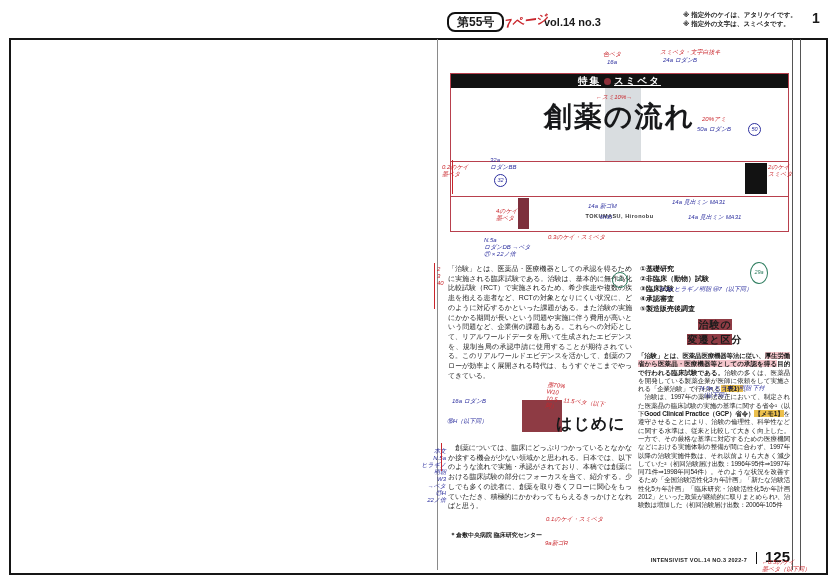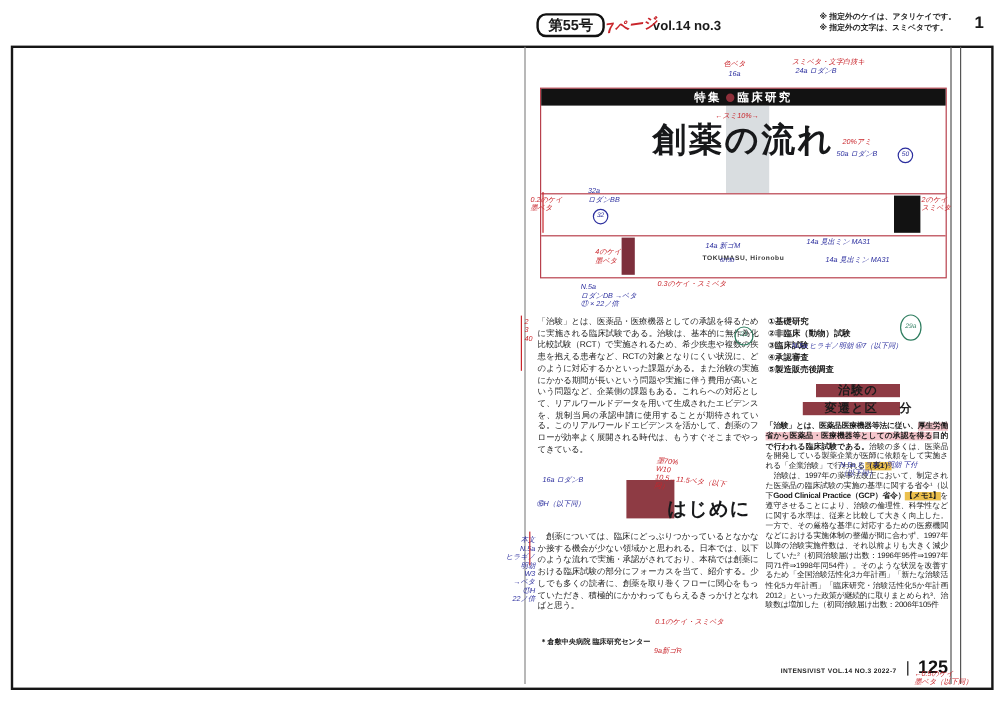--- a/index.html
+++ b/index.html
@@ -12,41 +12,41 @@
   .issue-badge{border:2px solid #111;border-radius:8px;padding:1px 8px;font-weight:bold;font-size:12px;background:#fff;}
   .vol{font-weight:bold;font-size:11px;margin-left:46px;}
   .notice{font-size:6.5px;font-weight:bold;line-height:9px;text-align:left;color:#222;}
   .pagenum{font-weight:bold;font-size:14px;}
   
   .spread{left:9px;top:38px;width:815px;height:533px;border:2px solid #161616;background:#fff;}
   .vline{width:1px;background:#8a8a8a;}
   
   .title-box{left:450px;top:73px;width:337px;height:157px;border:1px solid #b8404d;background:#fff;}
   .feature-bar{left:0;top:0;width:100%;height:14px;background:#121212;color:#fff;
-    display:flex;align-items:center;justify-content:center;font-size:9.5px;font-weight:bold;letter-spacing:2px;}
+    display:flex;align-items:center;justify-content:center;font-size:9.5px;font-weight:bold;letter-spacing:2px;text-decoration:underline;}
   .feature-dot{display:inline-block;width:7px;height:7px;border-radius:50%;background:#8e2f3a;margin:0 3px;}
   .gray-band{left:154px;top:14px;width:36px;height:73px;background:#d9dde0;}
   .main-title{left:0;top:24px;width:100%;text-align:center;font-size:28px;font-weight:bold;color:#17181a;letter-spacing:2px;}
   .rule{left:0;width:100%;height:1px;background:#b8404d;}
   .subtitle{left:0;top:94px;width:100%;text-align:center;font-size:16px;font-weight:bold;color:#7d2f3c;letter-spacing:1px;}
   .black-block{left:294px;top:89px;width:22px;height:31px;background:#121212;}
   .maroon-bar{left:67px;top:124px;width:11px;height:31px;background:#7d2f3c;}
   .author{left:0;top:126px;width:100%;text-align:center;font-size:10px;font-weight:bold;color:#17181a;}
   .romaji{left:0;top:139px;width:100%;text-align:center;font-size:5.5px;font-weight:bold;color:#333;letter-spacing:.5px;}
   
   .bodytext{font-size:7px;line-height:9.7px;text-align:justify;color:#1c1c1c;letter-spacing:-0.2px;}
   .bodytext2{font-size:6.5px;line-height:8.3px;text-align:justify;color:#1c1c1c;letter-spacing:-0.2px;}
   .bold{font-weight:bold;}
   .hl-pink{background:#f5c6cc;}
   .hl-yellow{background:#ecc04d;font-weight:bold;}
   .listline{font-size:7px;line-height:10px;font-weight:bold;color:#1c1c1c;}
   .maroon-box{background:#8e3b44;}
   .h-hajimeni{font-size:16px;font-weight:bold;color:#17181a;letter-spacing:1px;}
   .h2line{font-size:10px;font-weight:bold;color:#1c1c1c;letter-spacing:1px;}
-  .h2box{background:#8e3b44;padding:0 18px;}
+  .h2box{background:#8e3b44;padding:0 0;}
   .footnote{font-size:6px;font-weight:bold;color:#222;}
   .pfoot{font-size:5.5px;font-weight:bold;color:#222;letter-spacing:.3px;}
   .pfoot-num{font-size:15px;font-weight:bold;color:#111;}
   .pfoot-bar{display:inline-block;width:1px;height:12px;background:#111;margin:0 4px;vertical-align:middle;}
   
   .ann{font-size:6px;line-height:7px;white-space:pre-line;font-style:italic;}
   .red{color:#c9252b;}
   .blue{color:#2b2e9e;}
   .green{color:#2e7d5f;}
   .script{font-size:12px;transform:rotate(-8deg);font-weight:bold;}
@@ -72,21 +72,21 @@
 <div class="abs spread"></div>
 <div class="abs vline" style="left:437px;top:39px;height:531px;"></div>
 <div class="abs vline" style="left:792px;top:39px;height:531px;background:#555;"></div>
 <div class="abs vline" style="left:800px;top:39px;height:531px;background:#555;"></div>
 
 <div class="abs title-box">
   <div class="abs gray-band"></div>
   <div class="abs feature-bar">
     <span>特集</span>
     <span class="feature-dot"></span>
-    <span>臨床研究</span>
+    <span>スミベタ</span>
   </div>
   <div class="abs main-title">創薬の流れ</div>
   <div class="abs rule" style="top:87px;"></div>
   <div class="abs black-block"></div>
   <div class="abs rule" style="top:122px;"></div>
   <div class="abs maroon-bar"></div>
   <div class="abs romaji">TOKUMASU, Hironobu</div>
 </div>
 
 <div class="abs bodytext" style="left:448px;top:264px;width:184px;">「治験」とは、医薬品・医療機器としての承認を得るために実施される臨床試験である。治験は、基本的に無作為化比較試験（RCT）で実施されるため、希少疾患や複数の疾患を抱える患者など、RCTの対象となりにくい状況に、どのように対応するかといった課題がある。また治験の実施にかかる期間が長いという問題や実施に伴う費用が高いという問題など、企業側の課題もある。これらへの対応として、リアルワールドデータを用いて生成されたエビデンスを、規制当局の承認申請に使用することが期待されている。このリアルワールドエビデンスを活かして、創薬のフローが効率よく展開される時代は、もうすぐそこまでやってきている。</div>

